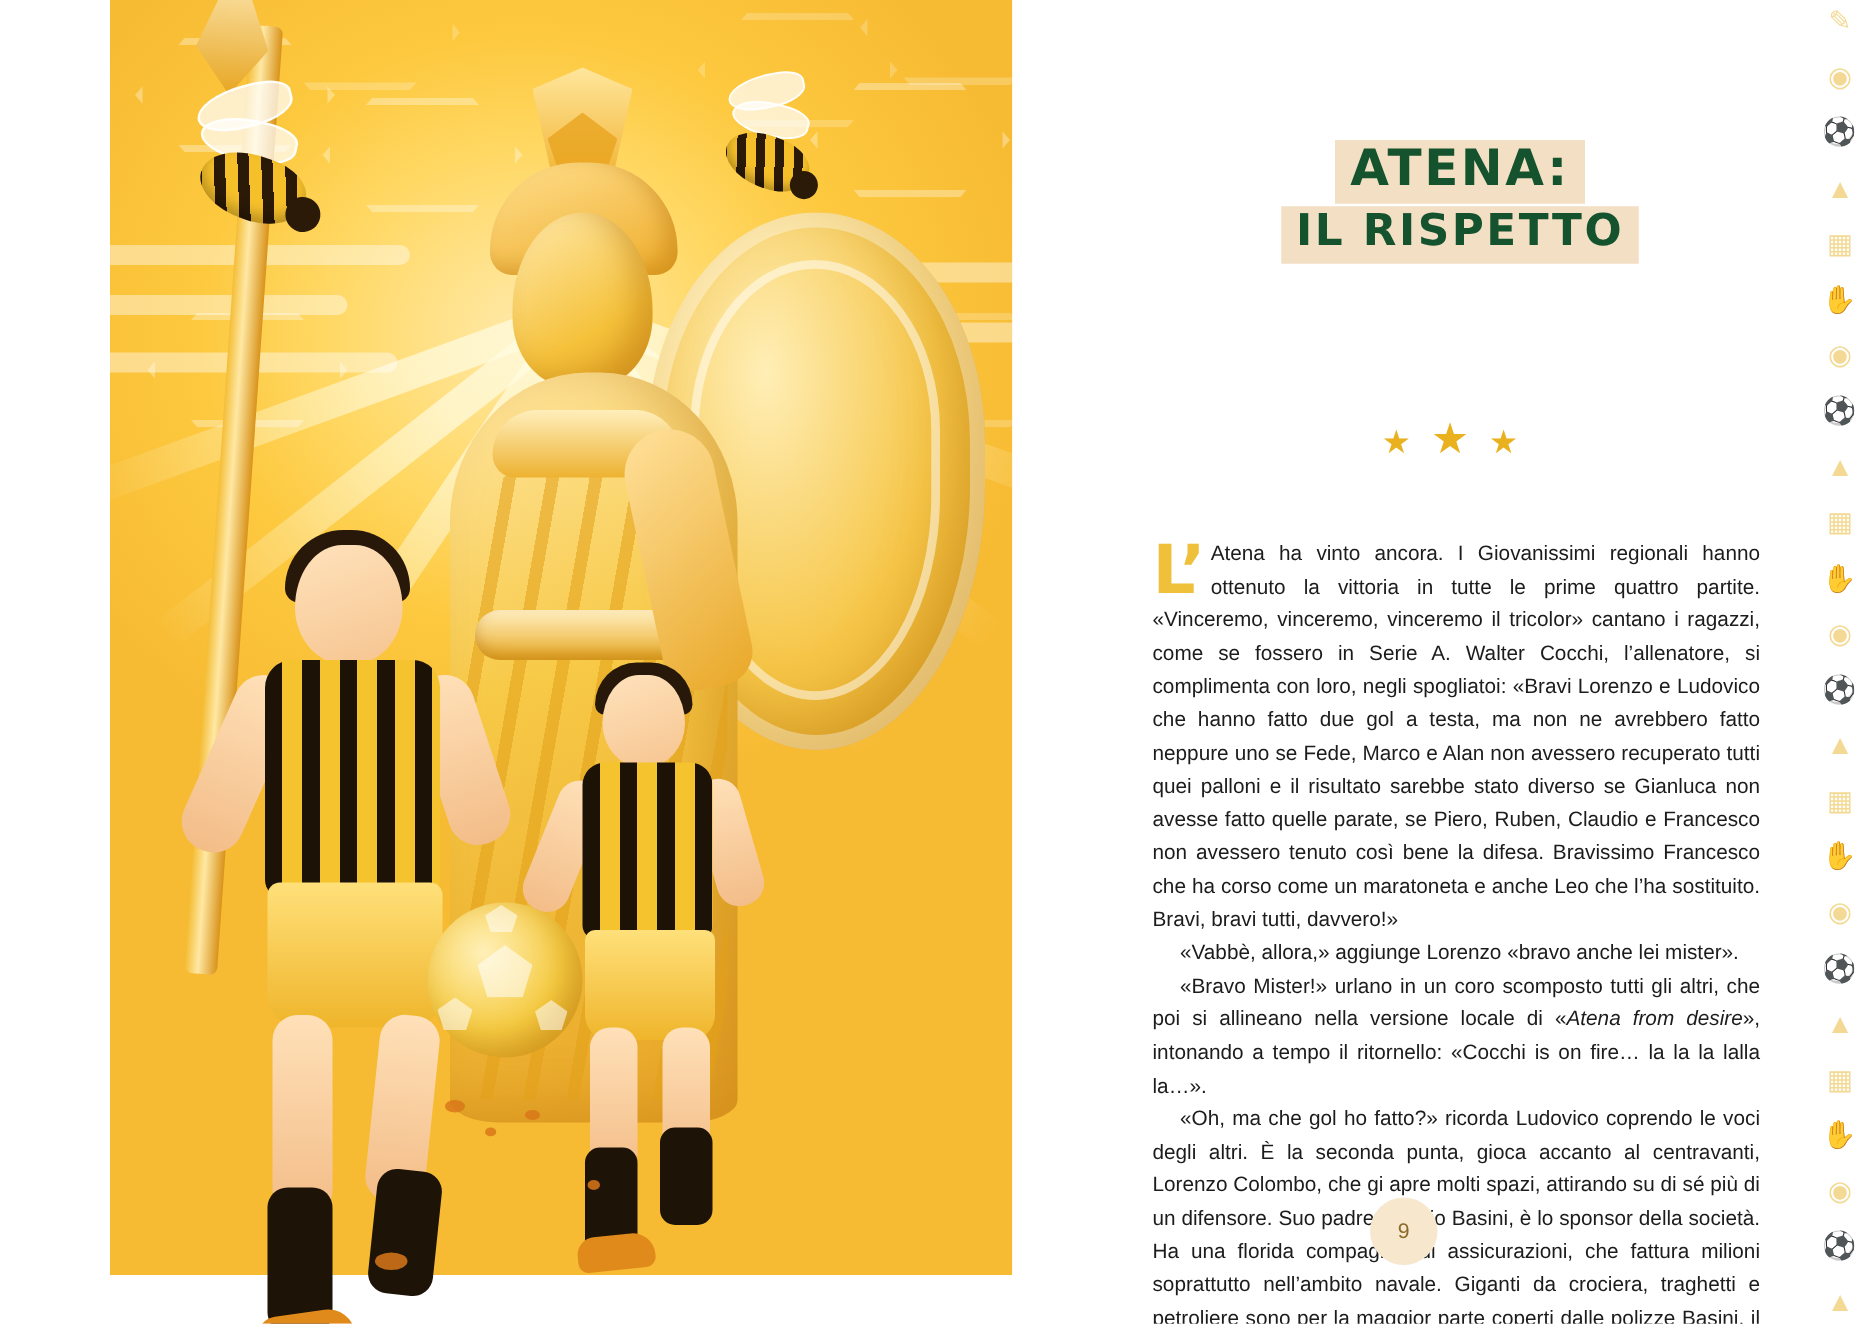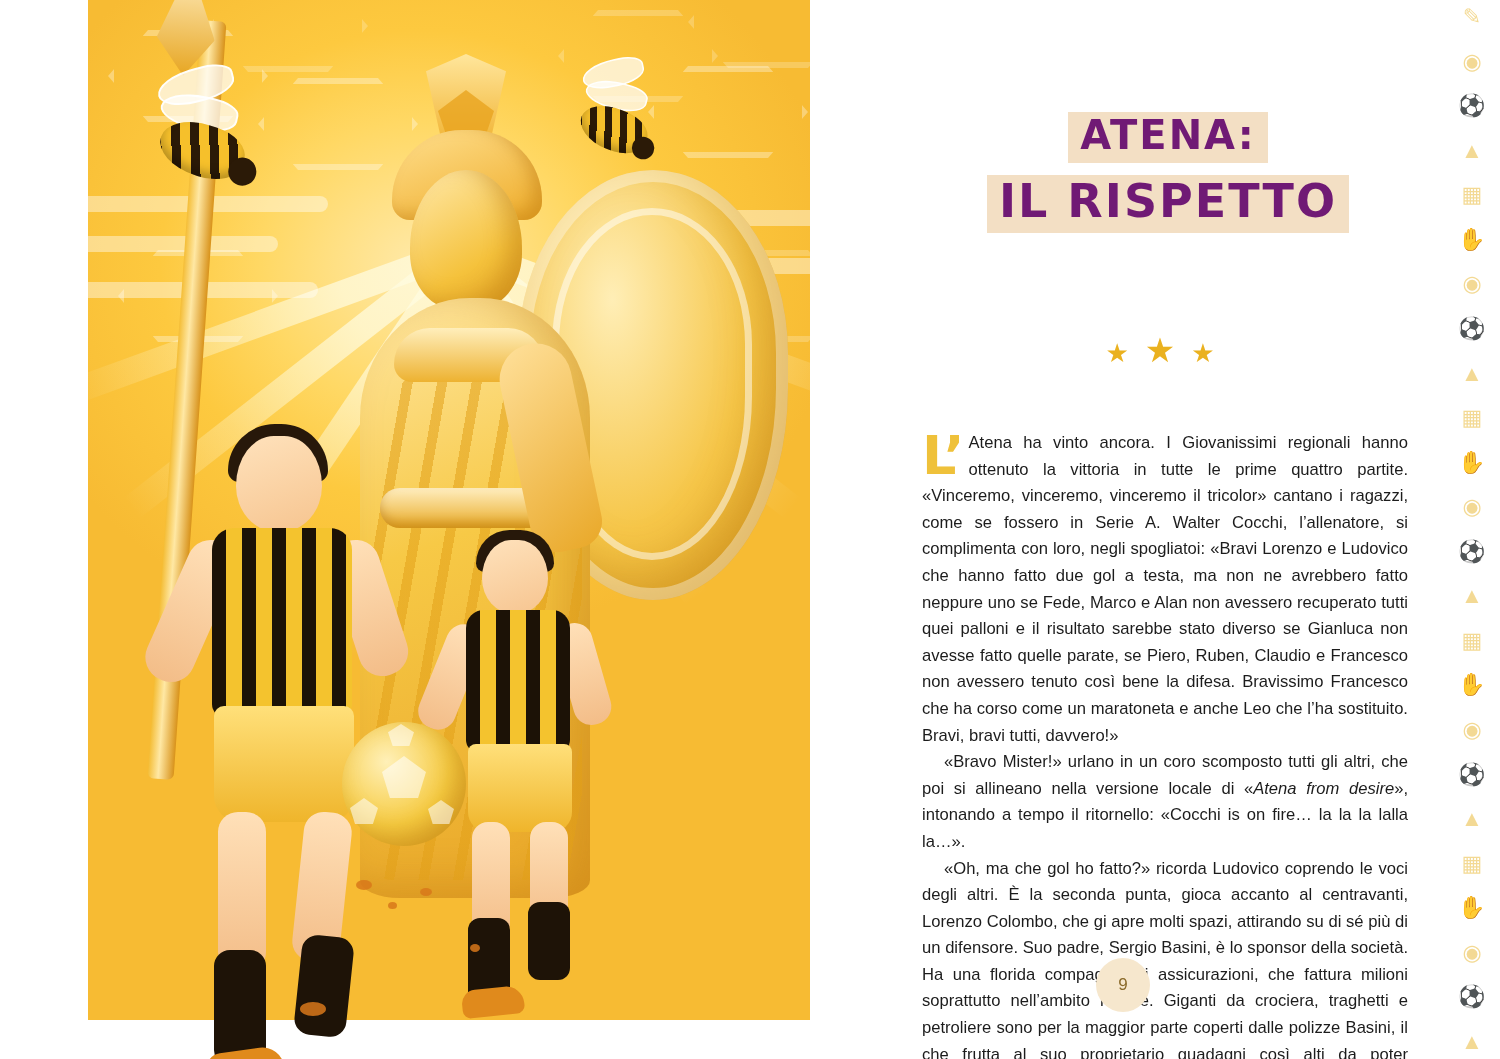--- a/index.html
+++ b/index.html
@@ -339,31 +339,31 @@
   .title-block {
     position: absolute;
     left: 118px;
     top: 112px;
     width: 480px;
     text-align: center;
   }
   .title-line {
     display: inline-block;
     background: #f3dfc4;
-    color: #701a75;
+    color: #14532d;
     font-family: "DejaVu Sans", sans-serif;
     font-weight: bold;
     font-size: 40px;
     letter-spacing: 2px;
     line-height: 1.08;
     padding: 2px 12px 6px 12px;
-    margin-bottom: 12px;
+    margin-bottom: 2px;
     text-transform: uppercase;
   }
-  .title-line.l2 { font-size: 46px; }
+  .title-line.l2 { font-size: 35px; }
   .title-line.l3 { font-size: 43px; }
 
   .stars {
     position: absolute;
     left: 118px;
     top: 330px;
     width: 480px;
     text-align: center;
     color: #eab11f;
     font-size: 26px;
@@ -547,20 +547,21 @@
       <div class="title-line l1">ATENA:</div><br>
       <div class="title-line l2">IL RISPETTO</div><br>
     </div>
 
     <div class="stars">
       <span>★</span><span class="big">★</span><span>★</span>
     </div>
 
     <div class="body-text">
       <p><span class="dropcap">L’</span><span>Atena ha vinto ancora. I Giovanissimi regionali hanno ottenuto la vittoria in tutte le prime quattro partite. «Vinceremo, vinceremo, vinceremo il tricolor» cantano i ragazzi, come se fossero in Serie A. Walter Cocchi, l’allenatore, si complimenta con loro, negli spogliatoi: «Bravi Lorenzo e Ludovico che hanno fatto due gol a testa, ma non ne avrebbero fatto neppure uno se Fede, Marco e Alan non avessero recuperato tutti quei palloni e il risultato sarebbe stato diverso se Gianluca non avesse fatto quelle parate, se Piero, Ruben, Claudio e Francesco non avessero tenuto così bene la difesa. Bravissimo Francesco che ha corso come un maratoneta e anche Leo che l’ha sostituito. Bravi, bravi tutti, davvero!»</span></p>
+      <p>«Vabbè, allora,» aggiunge Lorenzo «bravo anche lei mister».</p>
       <p><span>«Bravo Mister!» urlano in un coro scomposto tutti gli altri, che poi si allineano nella versione locale di «<em>Atena from desire</em>», intonando a tempo il ritornello: «Cocchi is on fire… la la la lalla la…».</span></p>
       <p>«Oh, ma che gol ho fatto?» ricorda Ludovico coprendo le voci degli altri. È la seconda punta, gioca accanto al centravanti, Lorenzo Colombo, che gi apre molti spazi, attirando su di sé più di un difensore. Suo padre, Sergio Basini, è lo sponsor della società. Ha una florida compagnia di assicurazioni, che fattura milioni soprattutto nell’ambito navale. Giganti da crociera, traghetti e petroliere sono per la maggior parte coperti dalle polizze Basini, il che frutta al suo proprietario guadagni così alti da poter acquistare</p>
     </div>
 
     <div class="page-number">9</div>
 
     <div class="icon-strip">
       <span class="strip-icon">✎</span>
       <span class="strip-icon">◉</span>
       <span class="strip-icon">⚽</span>

